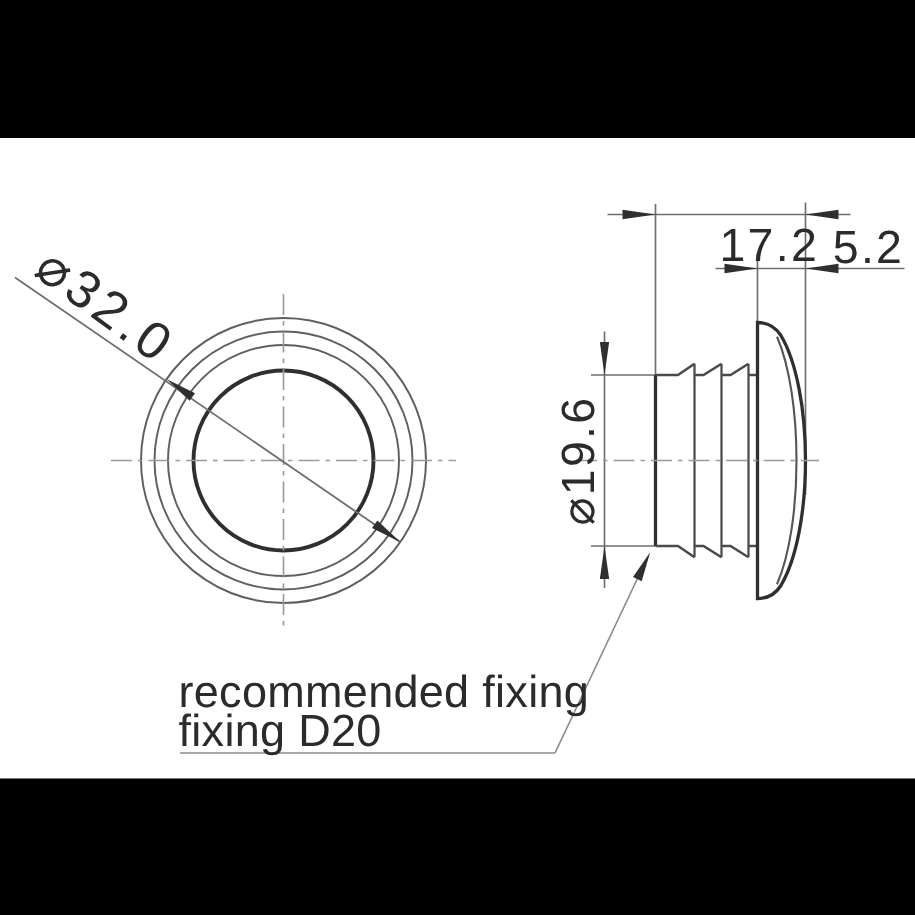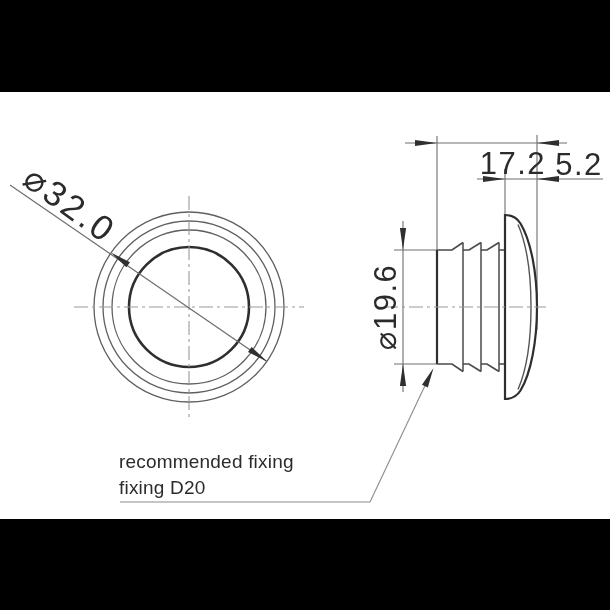--- a/index.html
+++ b/index.html
@@ -22,21 +22,21 @@
   .dim-19{
     left:326px;top:290px;width:120px;text-align:center;
     transform:rotate(-90deg);
   }
   .dim-32{
     left:16px;top:150px;height:40px;line-height:40px;
     font-size:35px;letter-spacing:3px;
     transform-origin:0 100%;transform:rotate(36deg);
   }
   .note-text{
-    left:119px;top:449px;font-size:19px;line-height:25.8px;letter-spacing:0.2px;
+    left:119px;top:449px;font-size:30px;line-height:25.8px;letter-spacing:0.2px;
   }
 </style>
 </head>
 <body>
 
 <div class="stage">
 
   <div class="letterbox top"></div>
   <div class="letterbox bottom"></div>
 

